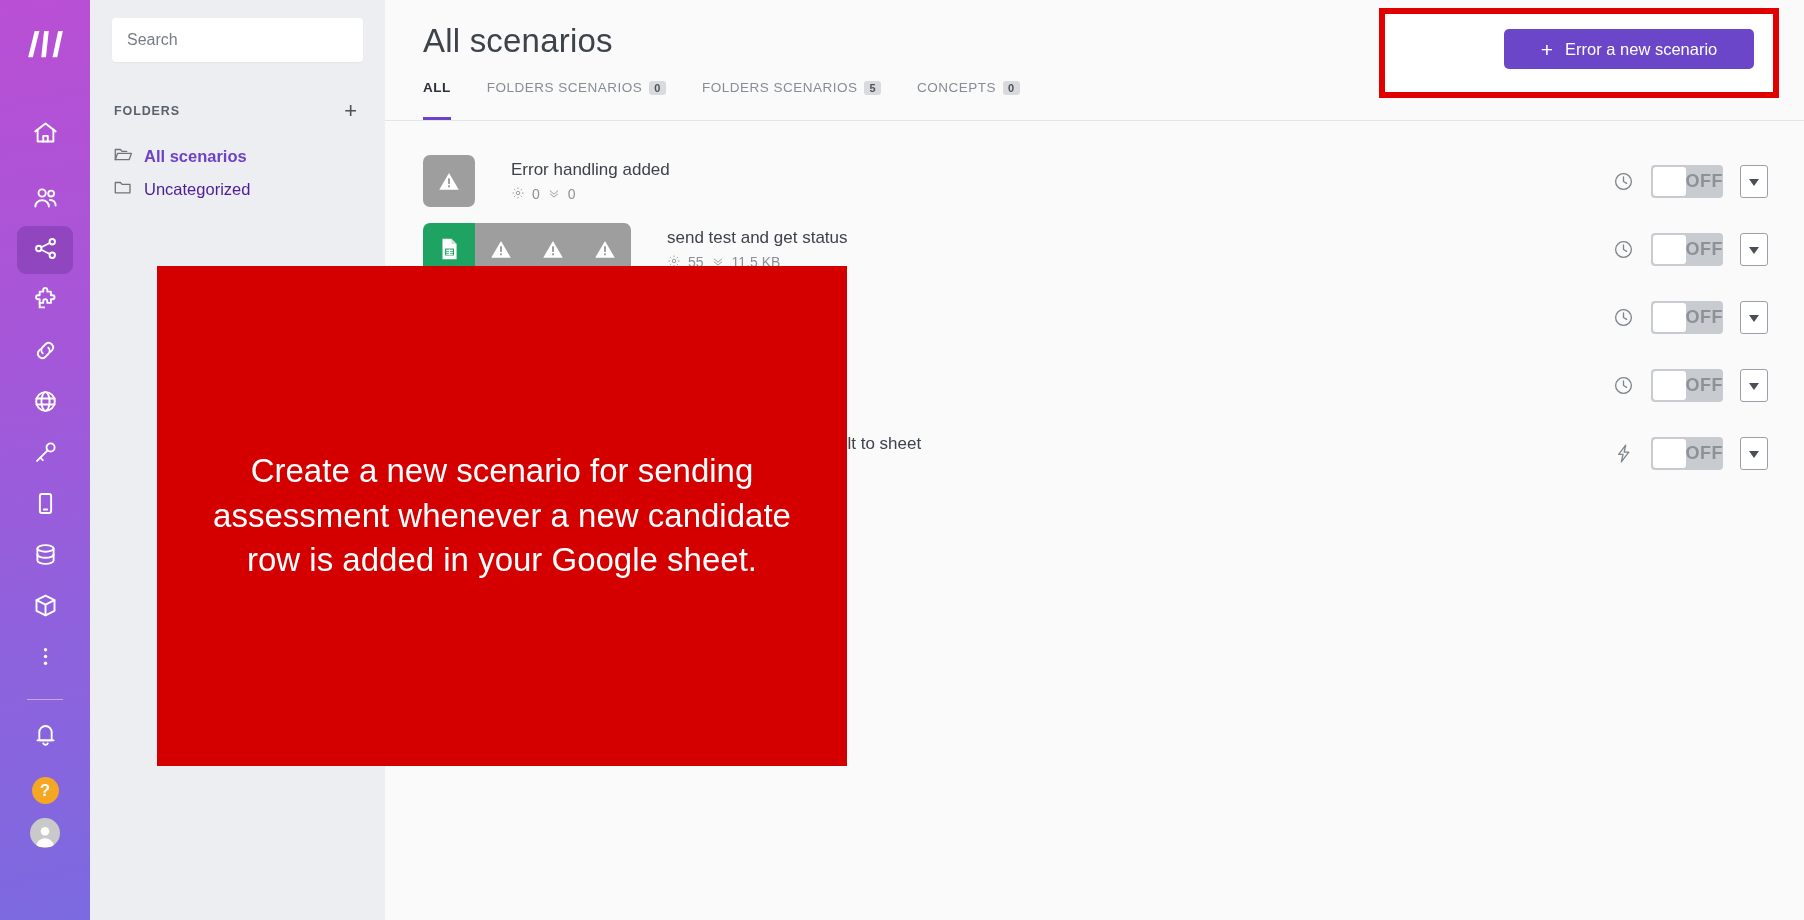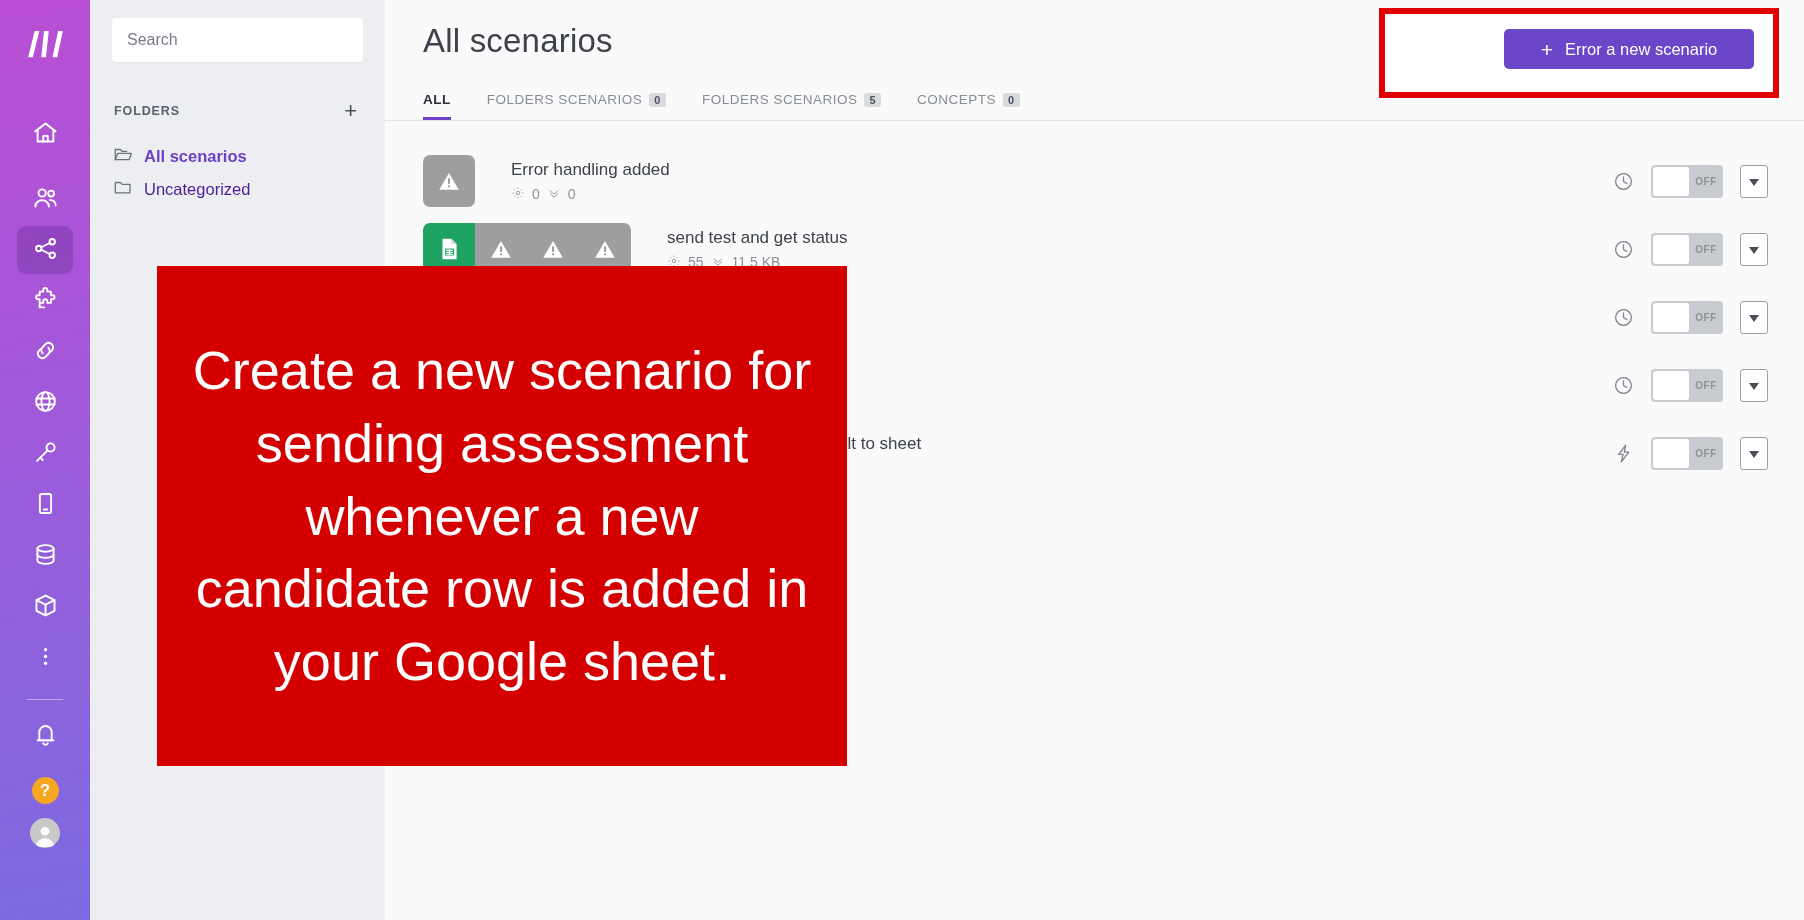--- a/index.html
+++ b/index.html
@@ -69,21 +69,21 @@
   .folder-item.active .folder-label { color: #6d41c8; font-weight: bold; }
 
   
   .main { flex: 1; height: 920px; background: #fafafa; position: relative; overflow: hidden; }
   .main-head { padding: 22px 0 0 38px; }
   .page-title { font-size: 33px; color: #3d424b; font-weight: normal; letter-spacing: .2px; }
   .tabs { display: flex; align-items: flex-end; gap: 36px; margin-top: 24px; height: 36px; }
   .tab {
     display: flex; align-items: center; gap: 7px;
     font-size: 13.5px; letter-spacing: .5px; color: #878d96;
-    cursor: pointer; padding-bottom: 10px; border-bottom: 3px solid transparent;
+    cursor: pointer; padding-bottom: 22px; border-bottom: 3px solid transparent;
   }
   .tab.active { color: #2c3038; border-bottom-color: #6d41c8; font-weight: bold; }
   .tab-badge {
     background: #d8dade; color: #4c525c; font-size: 11px; font-weight: bold;
     border-radius: 3px; padding: 1px 5px; min-width: 16px; text-align: center;
   }
   .head-rule { height: 1px; background: #e3e5e9; margin-left: 0; }
 
   
   .rows { padding: 26px 36px 0 38px; }
@@ -103,21 +103,21 @@
   .row-sub { font-size: 13.5px; color: #9aa0a8; margin-top: 4px; }
   .row-meta { display: flex; align-items: center; gap: 7px; margin-top: 6px; font-size: 14px; color: #8b9098; }
   .row-meta svg { width: 14px; height: 14px; stroke: #8b9098; fill: none; stroke-width: 1.5; }
   .row-ctrls { display: flex; align-items: center; gap: 17px; flex: 0 0 auto; }
   .trigger-icon svg { width: 21px; height: 21px; stroke: #7e848c; fill: none; stroke-width: 1.5; stroke-linecap: round; stroke-linejoin: round; display: block; }
   .toggle {
     width: 72px; height: 33px; border-radius: 4px; background: #c8cbcf;
     display: flex; align-items: center; cursor: pointer; position: relative;
   }
   .toggle .knob { width: 36px; height: 29px; background: #ffffff; border-radius: 3px; margin-left: 2px; }
-  .toggle .lbl { flex: 1; text-align: center; font-size: 10px; font-weight: bold; color: #8d9299; letter-spacing: .5px; }
+  .toggle .lbl { flex: 1; text-align: center; font-size: 18px; font-weight: bold; color: #8d9299; letter-spacing: .5px; }
   .caret-btn {
     width: 28px; height: 33px; border: 1px solid #9aa0a8; border-radius: 3px;
     background: #ffffff; display: flex; align-items: center; justify-content: center; cursor: pointer;
   }
   .caret-btn svg { width: 10px; height: 7px; fill: #4a4f57; }
 
   
   .annot-rect {
     position: absolute; border: 6px solid #e00000; background: #ffffff;
     z-index: 40; pointer-events: none;
@@ -129,21 +129,21 @@
     display: flex; align-items: center; justify-content: center; gap: 12px;
     font-size: 16.5px; font-family: "Liberation Sans", sans-serif; cursor: pointer;
   }
   .create-btn .plus { font-size: 21px; font-weight: 300; line-height: 1; }
   .callout {
     position: absolute; background: #d40000; z-index: 50;
     display: flex; align-items: center; justify-content: center;
     padding: 28px 34px;
   }
   .callout-text {
-    color: #ffffff; font-size: 54px; line-height: 1.35;
+    color: #ffffff; font-size: 33px; line-height: 1.35;
     text-align: center; font-family: "Liberation Sans", sans-serif;
   }
 </style>
 </head>
 <body>
 
 <div id="app">
 
   <div class="rail">
     <div class="rail-logo">

